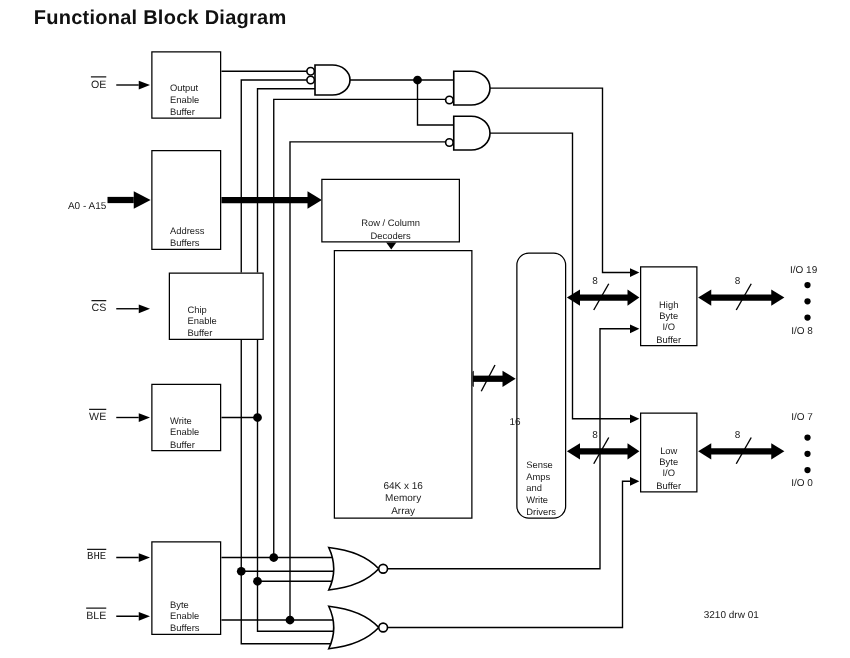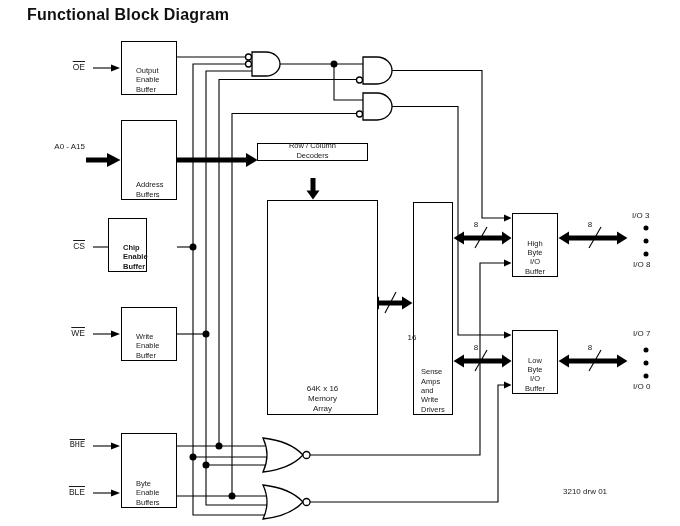--- a/index.html
+++ b/index.html
@@ -145,45 +145,45 @@
 
   <div class="box pad" style="left:121px;top:41px;width:56px;height:54px;">
     <span>Output
 Enable
 Buffer</span>
   </div>
   <div class="box pad" style="left:121px;top:120px;width:56px;height:80px;">
     <span>Address
 Buffers</span>
   </div>
-  <div class="box pad" style="left:108px;top:218px;width:39px;height:54px;font-weight:bold;">
+  <div class="box pad" style="left:135px;top:218px;width:76px;height:54px;">
     <span>Chip
 Enable
 Buffer</span>
   </div>
   <div class="box pad" style="left:121px;top:307px;width:56px;height:54px;">
     <span>Write
 Enable
 Buffer</span>
   </div>
   <div class="box pad" style="left:121px;top:433px;width:56px;height:75px;">
     <span>Byte
 Enable
 Buffers</span>
   </div>
-  <div class="box ctr" style="left:257px;top:143px;width:111px;height:18px;">
+  <div class="box ctr" style="left:257px;top:143px;width:111px;height:51px;">
     <span>Row / Column
 Decoders</span>
   </div>
   <div class="box ctr" style="left:267px;top:200px;width:111px;height:215px;font-size:8px;">
     <span>64K x 16
 Memory
 Array</span>
   </div>
-  <div class="box" style="left:413px;top:202px;width:40px;height:213px;padding-left:7px;">
+  <div class="box" style="left:413px;top:202px;width:40px;height:213px;padding-left:7px;border-radius:10px;">
     <span>Sense
 Amps
 and
 Write
 Drivers</span>
   </div>
   <div class="box ctr" style="left:512px;top:213px;width:46px;height:64px;">
     <span>High
 Byte
 I/O
@@ -192,21 +192,21 @@
   <div class="box ctr" style="left:512px;top:330px;width:46px;height:64px;">
     <span>Low
 Byte
 I/O
 Buffer</span>
   </div>
 
   <div class="sig" style="top:62px;">
     <span class="ovl">OE</span>
   </div>
-  <div class="sig" style="top:142px;font-size:8px;">
+  <div class="sig" style="top:160px;font-size:8px;">
     <span>A0 - A15</span>
   </div>
   <div class="sig" style="top:241px;">
     <span class="ovl">CS</span>
   </div>
   <div class="sig" style="top:328px;">
     <span class="ovl">WE</span>
   </div>
   <div class="sig" style="top:440px;font-family:Liberation Mono, monospace;">
     <span class="ovl">BHE</span>
@@ -214,20 +214,20 @@
   <div class="sig" style="top:487px;">
     <span class="ovl">BLE</span>
   </div>
 
   <div class="buslbl" style="left:404px;top:286px;margin-top:47px;">16</div>
   <div class="buslbl" style="left:468px;top:220px;">8</div>
   <div class="buslbl" style="left:582px;top:220px;">8</div>
   <div class="buslbl" style="left:468px;top:343px;">8</div>
   <div class="buslbl" style="left:582px;top:343px;">8</div>
 
-  <div class="iolbl" style="left:632px;top:211px;">I/O 3</div>
+  <div class="iolbl" style="left:632px;top:211px;">I/O 19</div>
   <div class="iolbl" style="left:633px;top:260px;">I/O 8</div>
   <div class="iolbl" style="left:633px;top:329px;">I/O 7</div>
   <div class="iolbl" style="left:633px;top:382px;">I/O 0</div>
 
   <div class="drw" style="left:563px;top:487px;">3210 drw 01</div>
 
 </div>
 
 </body></html>

